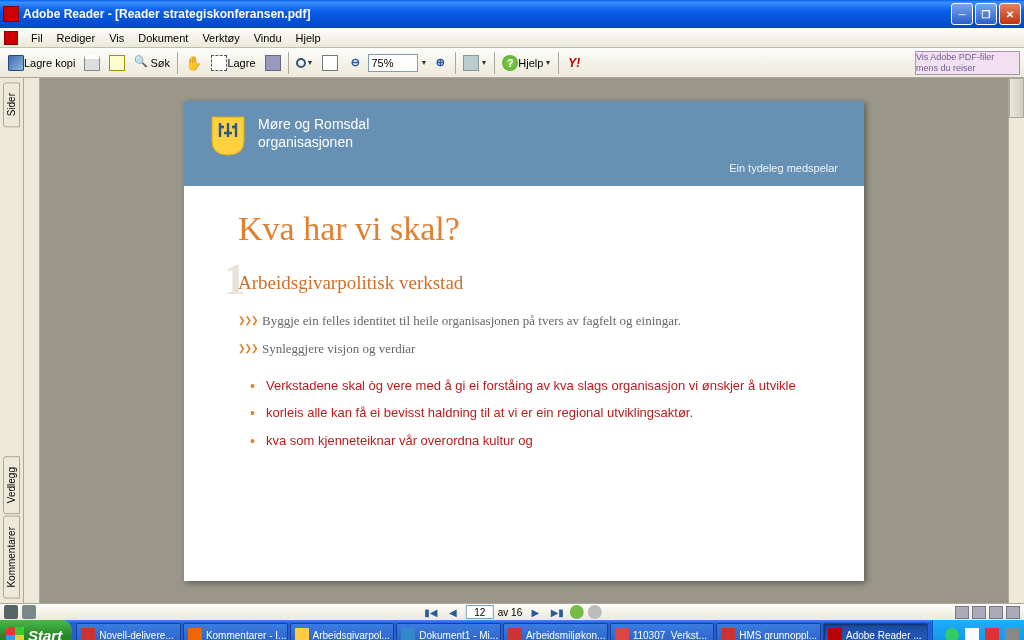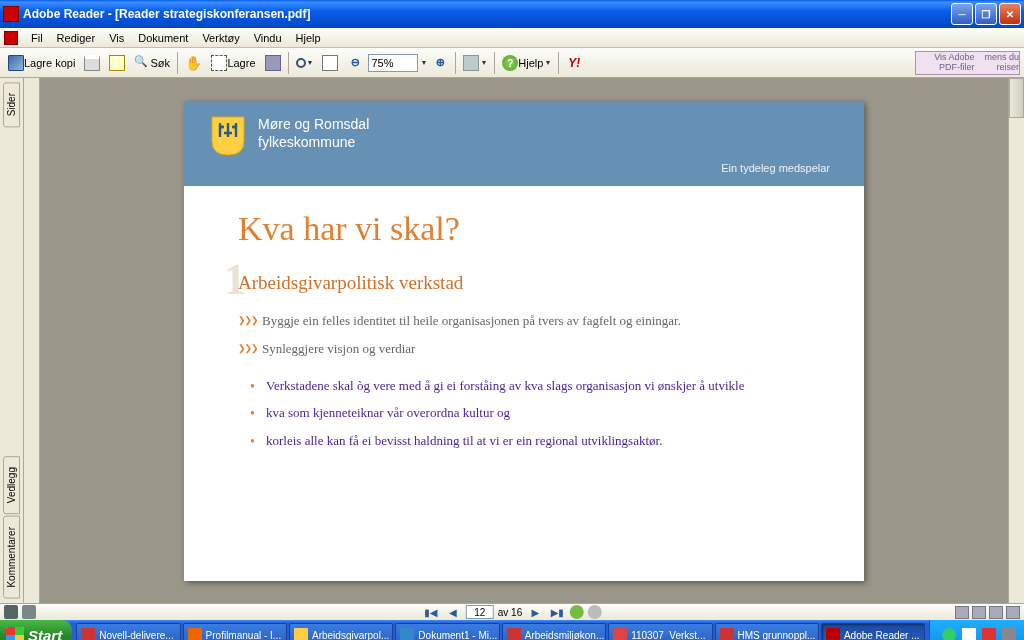--- a/index.html
+++ b/index.html
@@ -25,53 +25,53 @@
 .tb-icon { width: 16px; height: 16px; display: inline-block; }
 .icon-save { background: linear-gradient(135deg, #46a, #8bd); border: 1px solid #248; border-radius: 1px; }
 .icon-print { background: #ddd; border: 1px solid #888; border-top: 4px solid #fff; }
 .icon-mail { background: #ffc; border: 1px solid #a80; position: relative; }
 .icon-hand { color: #c90; font-size: 14px; }
 .icon-select { background: #fff; border: 1px dashed #555; }
 .icon-zoom { border: 2px solid #357; border-radius: 50%; width: 10px; height: 10px; }
 .zoom-combo { width: 50px; height: 18px; border: 1px solid #7f9db9; background: #fff; font-size: 11px; padding: 0 2px; }
 .icon-help { background: radial-gradient(circle, #8c5, #5a2); border-radius: 50%; color: #fff; font-weight: bold; text-align: center; line-height: 16px; font-size: 11px; }
 .icon-yahoo { color: #b00; font-weight: bold; font-style: italic; font-size: 12px; }
-.promo { margin-left: auto; width: 105px; height: 24px; background: #f0e0f0; border: 1px solid #b090b0; font-size: 9px; text-align: right; color: #706090; line-height: 1.15; display: flex; justify-content: center; cursor: pointer; }
+.promo { margin-left: auto; width: 105px; height: 24px; background: #f0e0f0; border: 1px solid #b090b0; font-size: 9px; text-align: left; color: #706090; line-height: 1.15; display: flex; flex-direction: column; justify-content: center; cursor: pointer; }
 
 
 .content-area { height: 525px; background: #9a978a; display: flex; position: relative; }
 .side-tabs-left { width: 24px; background: #ece9d8; border-right: 1px solid #aca899; display: flex; flex-direction: column; align-items: center; padding-top: 4px; }
 .side-tab { writing-mode: vertical-rl; transform: rotate(180deg); padding: 10px 2px; font-size: 10px; border: 1px solid #aca899; background: #ece9d8; margin-bottom: 2px; cursor: pointer; border-radius: 0 3px 3px 0; }
 .scroll-space-left { width: 16px; background: #ece9d8; border-right: 1px solid #aca899; }
 .scroll-space-right { width: 16px; background: #ece9d8; border-left: 1px solid #aca899; position: relative; }
 .scroll-thumb { position: absolute; top: 0; left: 0; right: 0; height: 40px; background: linear-gradient(to right, #e8e8dc, #cfcfbf); border: 1px solid #aca899; }
 
 .doc-viewport { flex: 1; display: flex; justify-content: center; align-items: center; overflow: hidden; border-radius: 10px; }
 .page { width: 680px; height: 480px; background: #fff; box-shadow: 2px 2px 6px rgba(0,0,0,0.4); position: relative; }
 
 
 .slide-header { height: 85px; background: #6691b5; position: relative; padding: 14px 26px; color: #fff; display: flex; align-items: flex-start; }
 .crest { width: 36px; height: 42px; margin-right: 12px; }
 .org-name { font-size: 14px; line-height: 1.3; }
 .org-name .line1 { font-weight: normal; }
 .org-name .line2 { }
-.tagline { position: absolute; right: 34px; bottom: 12px; font-size: 11px; color: #eef3f7; }
+.tagline { position: absolute; right: 26px; bottom: 12px; font-size: 11px; color: #eef3f7; }
 
 .slide-body { padding: 24px 54px; color: #555; }
 .slide-title { font-family: Georgia, serif; font-size: 34px; color: #e08030; font-weight: normal; margin-bottom: 24px; }
 .subtitle-wrap { position: relative; margin-bottom: 18px; }
 .big-num { position: absolute; left: -14px; top: -18px; font-size: 44px; font-weight: bold; color: #e8e2d8; font-family: Georgia, serif; z-index: 0; }
 .subtitle { font-family: Georgia, serif; font-size: 19px; color: #d07028; position: relative; z-index: 1; }
 
 .arrow-list { list-style: none; margin-bottom: 18px; }
 .arrow-list li { position: relative; padding-left: 24px; margin-bottom: 10px; font-family: Georgia, serif; font-size: 13px; color: #666; line-height: 1.4; }
 .arrow-list li::before { content: '❯❯❯'; position: absolute; left: 0; top: 2px; color: #e08030; font-size: 9px; letter-spacing: -1px; }
 
 .dot-list { list-style: none; margin-left: 12px; }
-.dot-list li { position: relative; padding-left: 16px; margin-bottom: 8px; font-family: Liberation Serif, serif; font-size: 13px; color: #4c1d95; line-height: 1.5; }
+.dot-list li { position: relative; padding-left: 16px; margin-bottom: 8px; font-family: Liberation Sans, sans-serif; font-size: 13px; color: #b91c1c; line-height: 1.5; }
 .dot-list li::before { content: '•'; position: absolute; left: 0; color: #e08030; font-size: 14px; }
 
 
 .statusbar { height: 17px; background: linear-gradient(to bottom, #fdfdfb, #ece9d8); border-top: 1px solid #aca899; display: flex; align-items: center; padding: 0 4px; gap: 4px; }
 .status-icon { width: 14px; height: 14px; background: #777; border-radius: 2px; cursor: pointer; }
 .pager { position: absolute; left: 50%; transform: translateX(-50%); display: flex; align-items: center; gap: 4px; }
 .pager-btn { width: 18px; height: 14px; display: flex; align-items: center; justify-content: center; color: #2a5a9a; cursor: pointer; font-size: 10px; }
 .pager-input { width: 28px; height: 14px; border: 1px solid #7f9db9; text-align: center; font-size: 10px; }
 .pager-total { font-size: 10px; }
 .pager-go { width: 14px; height: 14px; border-radius: 50%; background: #7b4; cursor: pointer; }
@@ -193,38 +193,38 @@
     <div class="page">
       <div class="slide-header">
         <svg class="crest" viewBox="0 0 36 42">
           <path d="M2 2 h32 v24 q0 14 -16 14 q-16 0 -16 -14 z" fill="#ffd040" stroke="#d8a810"></path>
           <path d="M10 8 v14 M18 8 v14 M26 8 v14 M10 12 h4 M22 12 h4 M14 18 h8" stroke="#2a5a8a" stroke-width="2.4" fill="none"></path>
           <circle cx="12" cy="12" r="1.4" fill="#2a5a8a"></circle>
             <circle cx="24" cy="12" r="1.4" fill="#2a5a8a"></circle>
         </svg>
         <div class="org-name">
           <div class="line1">Møre og Romsdal</div>
-          <div class="line2">fylkeskommune</div>
+          <div class="line2">organisasjonen</div>
         </div>
         <div class="tagline">Ein tydeleg medspelar</div>
       </div>
       <div class="slide-body">
         <h1 class="slide-title">Kva har vi skal?</h1>
         <div class="subtitle-wrap">
           <span class="big-num">1</span>
           <span class="subtitle">Arbeidsgivarpolitisk verkstad</span>
         </div>
         <ul class="arrow-list">
           <li>Byggje ein felles identitet til heile organisasjonen på tvers av fagfelt og einingar.</li>
           <li>Synleggjere visjon og verdiar</li>
         </ul>
         <ul class="dot-list">
           <li>Verkstadene skal òg vere med å gi ei forståing av kva slags organisasjon vi ønskjer å utvikle</li>
+          <li>korleis alle kan få ei bevisst haldning til at vi er ein regional utviklingsaktør.</li>
           <li>kva som kjenneteiknar vår overordna kultur og</li>
-          <li>korleis alle kan få ei bevisst haldning til at vi er ein regional utviklingsaktør.</li>
         </ul>
       </div>
     </div>
   </div>
 
   <div class="scroll-space-right">
     <div class="scroll-thumb"></div>
   </div>
 </div>
 
@@ -259,21 +259,21 @@
     </span>
     <span>Start</span>
   </div>
   <div class="task-items">
     <div class="task-item">
         <span class="task-ic" style="background:#c33;"></span>
         <span>Novell-delivere...</span>
       </div>
     <div class="task-item">
         <span class="task-ic" style="background:#e60;"></span>
-        <span>Profilmanual - I...</span>
+        <span>Kommentarer - I...</span>
       </div>
     <div class="task-item">
         <span class="task-ic" style="background:#fc4;"></span>
         <span>Arbeidsgivarpol...</span>
       </div>
     <div class="task-item">
         <span class="task-ic" style="background:#38c;"></span>
         <span>Dokument1 - Mi...</span>
       </div>
     <div class="task-item">

